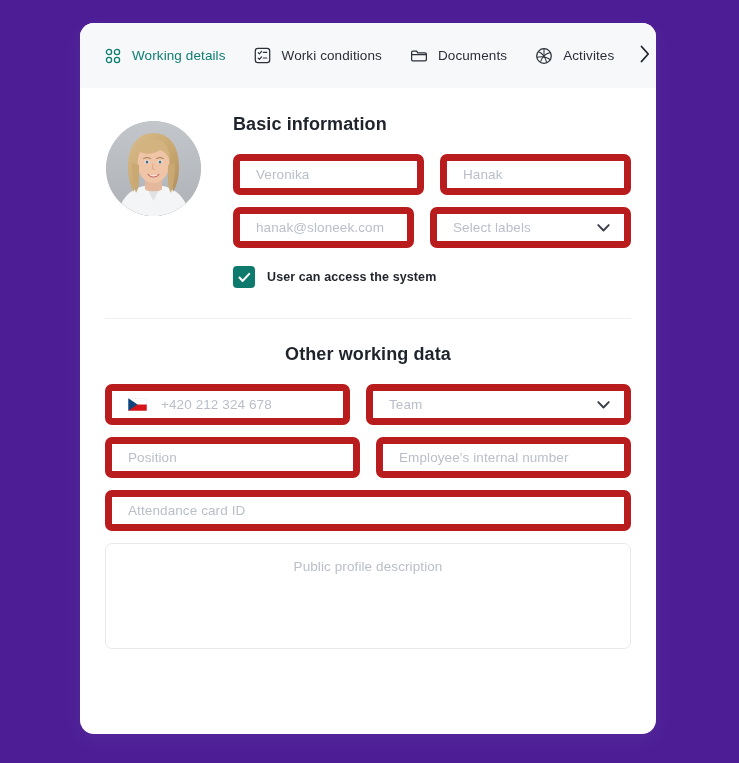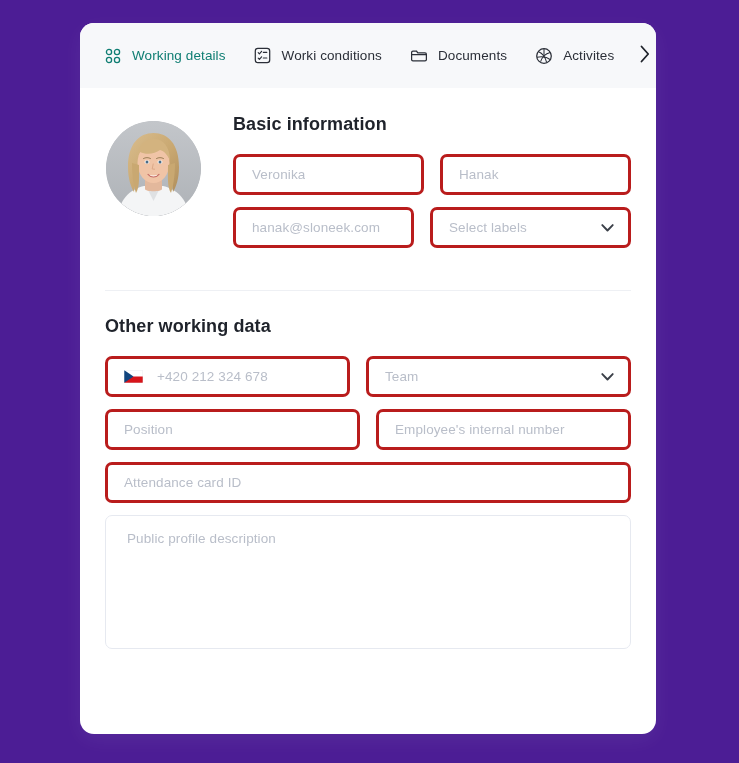--- a/index.html
+++ b/index.html
@@ -126,21 +126,21 @@
   .row {
     display: flex;
     gap: 16px;
     margin-bottom: 12px;
   }
 
   .field {
     position: relative;
     flex: 1;
     height: 41px;
-    border: 3px solid #b91c1c;
+    border: 7px solid #b91c1c;
     border-radius: 7px;
     background: #ffffff;
     display: flex;
     align-items: center;
     padding: 0 16px;
     cursor: text;
   }
   .field.select { cursor: pointer; padding-right: 36px; }
 
   .ph {
@@ -192,38 +192,39 @@
   
   .divider {
     height: 1px;
     background: #eef0f4;
     margin: 30px 25px 0 25px;
   }
 
   
   .section-other {
     padding: 25px 25px 0 25px;
+    text-align: center;
   }
 
   .flagwrap {
     display: flex;
     align-items: center;
     margin-right: 14px;
     flex: none;
   }
   .flag {
     width: 19px;
     height: 13px;
     display: block;
     border-radius: 1px;
   }
 
   .textarea {
     position: relative;
-    height: 134px;
+    height: 106px;
     border: 1px solid #e6e9f0;
     border-radius: 7px;
     background: #fff;
     padding: 13px 21px;
     margin-top: 12px;
     cursor: text;
   }
   .textarea .ph { font-size: 13.5px; }
 </style>
 </head>
@@ -366,20 +367,28 @@
               <span class="ph">Select labels</span>
               <span class="chev">
                 <svg width="13" height="9" viewBox="0 0 13 9">
                     <path d="M1.3 1.6 L6.5 7 L11.7 1.6" fill="none" stroke="#3b4049" stroke-width="1.9" stroke-linecap="round" stroke-linejoin="round"></path>
                   </svg>
               </span>
             </div>
           </div>
 
 
+          <div class="checkrow">
+            <div class="checkbox">
+              <svg width="13" height="11" viewBox="0 0 13 11">
+                <path d="M1.5 5.6 L4.7 8.9 L11.2 1.9" fill="none" stroke="#ffffff" stroke-width="2.1" stroke-linecap="round" stroke-linejoin="round"></path>
+              </svg>
+            </div>
+            <span class="check-label">User can access the system</span>
+          </div>
         </div>
       </div>
 
       <div class="divider"></div>
 
       <div class="section-other">
         <div class="section-title">Other working data</div>
 
         <div class="row">
           <div class="field">

